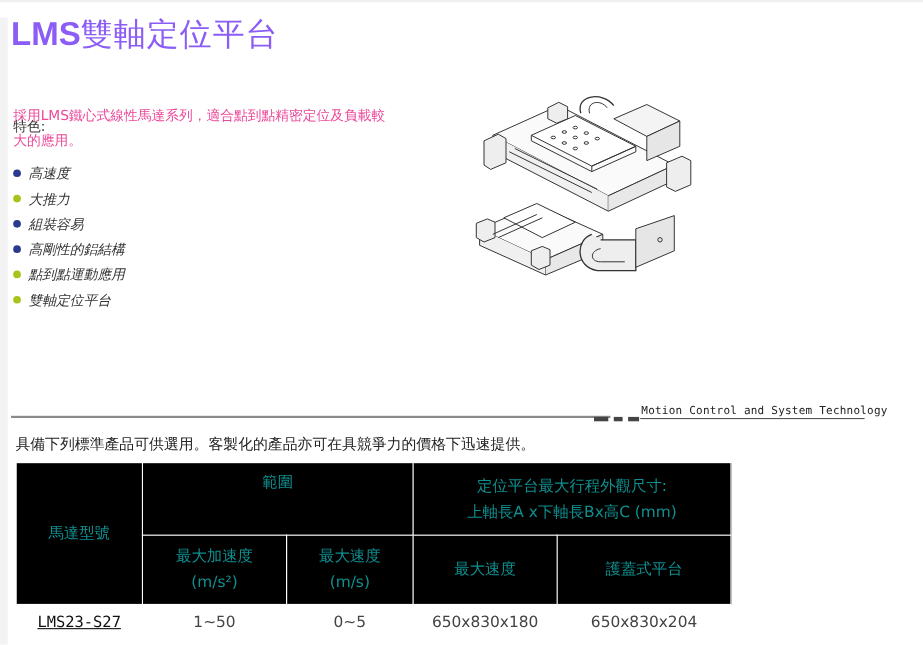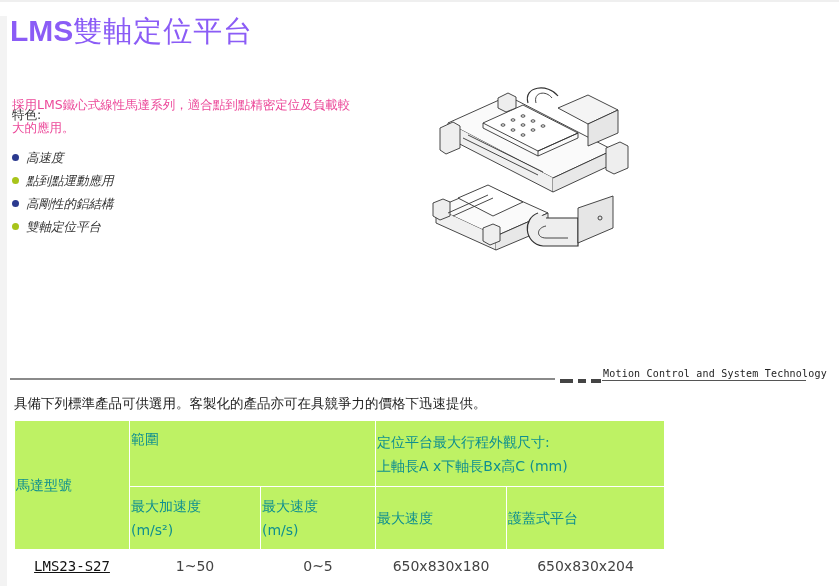--- a/index.html
+++ b/index.html
@@ -8,28 +8,28 @@
   .leftstrip{position:absolute;left:0;top:16px;width:7px;height:570px;background:#f3f3f3;}
   .title{position:absolute;left:10px;top:12px;font-size:29px;color:#8b5cf6;letter-spacing:1px;white-space:nowrap;}
   .title .latin{font-family:"Liberation Sans",sans-serif;font-weight:bold;font-size:30px;letter-spacing:0;}
   .intro{position:absolute;left:12px;top:93px;width:345px;font-size:12.5px;line-height:23px;color:#ec4899;}
   .feat-label{position:absolute;left:12px;top:107px;font-size:12.5px;color:#333;}
   .features{position:absolute;left:12px;top:146px;margin:0;padding:0;list-style:none;}
   .features li{height:23px;line-height:23px;font-size:12.5px;color:#333;display:flex;align-items:center;font-style:italic;}
   .dot{display:inline-block;width:7px;height:7px;border-radius:50%;margin-right:7px;}
   .product-img{position:absolute;left:428px;top:78px;width:215px;height:180px;}
   .divider{position:absolute;left:10px;top:378px;width:545px;height:2px;background:#8a8a8a;}
-  .tagline{position:absolute;left:558px;top:366px;width:250px;height:22px;}
+  .tagline{position:absolute;left:538px;top:366px;width:250px;height:22px;}
   .tag-text{position:absolute;left:45px;top:2px;font-family:"DejaVu Sans Mono",monospace;font-size:10px;color:#222;white-space:nowrap;letter-spacing:0.2px;}
   .tag-line{position:absolute;left:44px;top:14px;width:204px;height:1px;background:#555;}
   .tag-blocks{position:absolute;left:0;top:13px;height:4px;width:44px;}
   .tag-blocks span{position:absolute;top:0;height:4px;background:#444;}
   .avail{position:absolute;left:14px;top:395px;font-size:13.5px;color:#222;white-space:nowrap;}
   table.spec{position:absolute;left:14px;top:420px;border-collapse:collapse;font-size:14px;}
-  table.spec th{background:#bef264;color:#0f8f8f;font-weight:normal;border:1px solid #fff;text-align:left;line-height:24px;}
+  table.spec th{background:#000000;color:#0f8f8f;font-weight:normal;border:1px solid #fff;text-align:center;line-height:24px;}
   table.spec td{text-align:center;color:#444;height:30px;font-size:14px;}
   .model-link{color:#111;text-decoration:underline;font-family:"DejaVu Sans Mono",monospace;font-size:14px;}
 </style>
 </head>
 <body>
 
 <div class="topline"></div>
 <div class="leftstrip"></div>
 
 <div class="title"><span class="latin">LMS</span><span>雙軸定位平台</span></div>
@@ -37,25 +37,33 @@
 <div class="intro">採用LMS鐵心式線性馬達系列，適合點到點精密定位及負載較大的應用。</div>
 
 <div class="feat-label">特色:</div>
 <ul class="features">
   <li>
       <span class="dot" style="background:#2b3a8f"></span>
       <span>高速度</span>
     </li>
   <li>
       <span class="dot" style="background:#a8c41a"></span>
-      <span>點到點運動應用</span>
+      <span>大推力</span>
+    </li>
+  <li>
+      <span class="dot" style="background:#2b3a8f"></span>
+      <span>組裝容易</span>
     </li>
   <li>
       <span class="dot" style="background:#2b3a8f"></span>
       <span>高剛性的鋁結構</span>
+    </li>
+  <li>
+      <span class="dot" style="background:#a8c41a"></span>
+      <span>點到點運動應用</span>
     </li>
   <li>
       <span class="dot" style="background:#a8c41a"></span>
       <span>雙軸定位平台</span>
     </li>
 </ul>
 
 <svg class="product-img" viewBox="0 0 215 180" fill="none" stroke="#333" stroke-width="0.9">
 
   <path d="M20 45 L80 18 L185 72 L125 100 Z" fill="#fafafa"></path>

